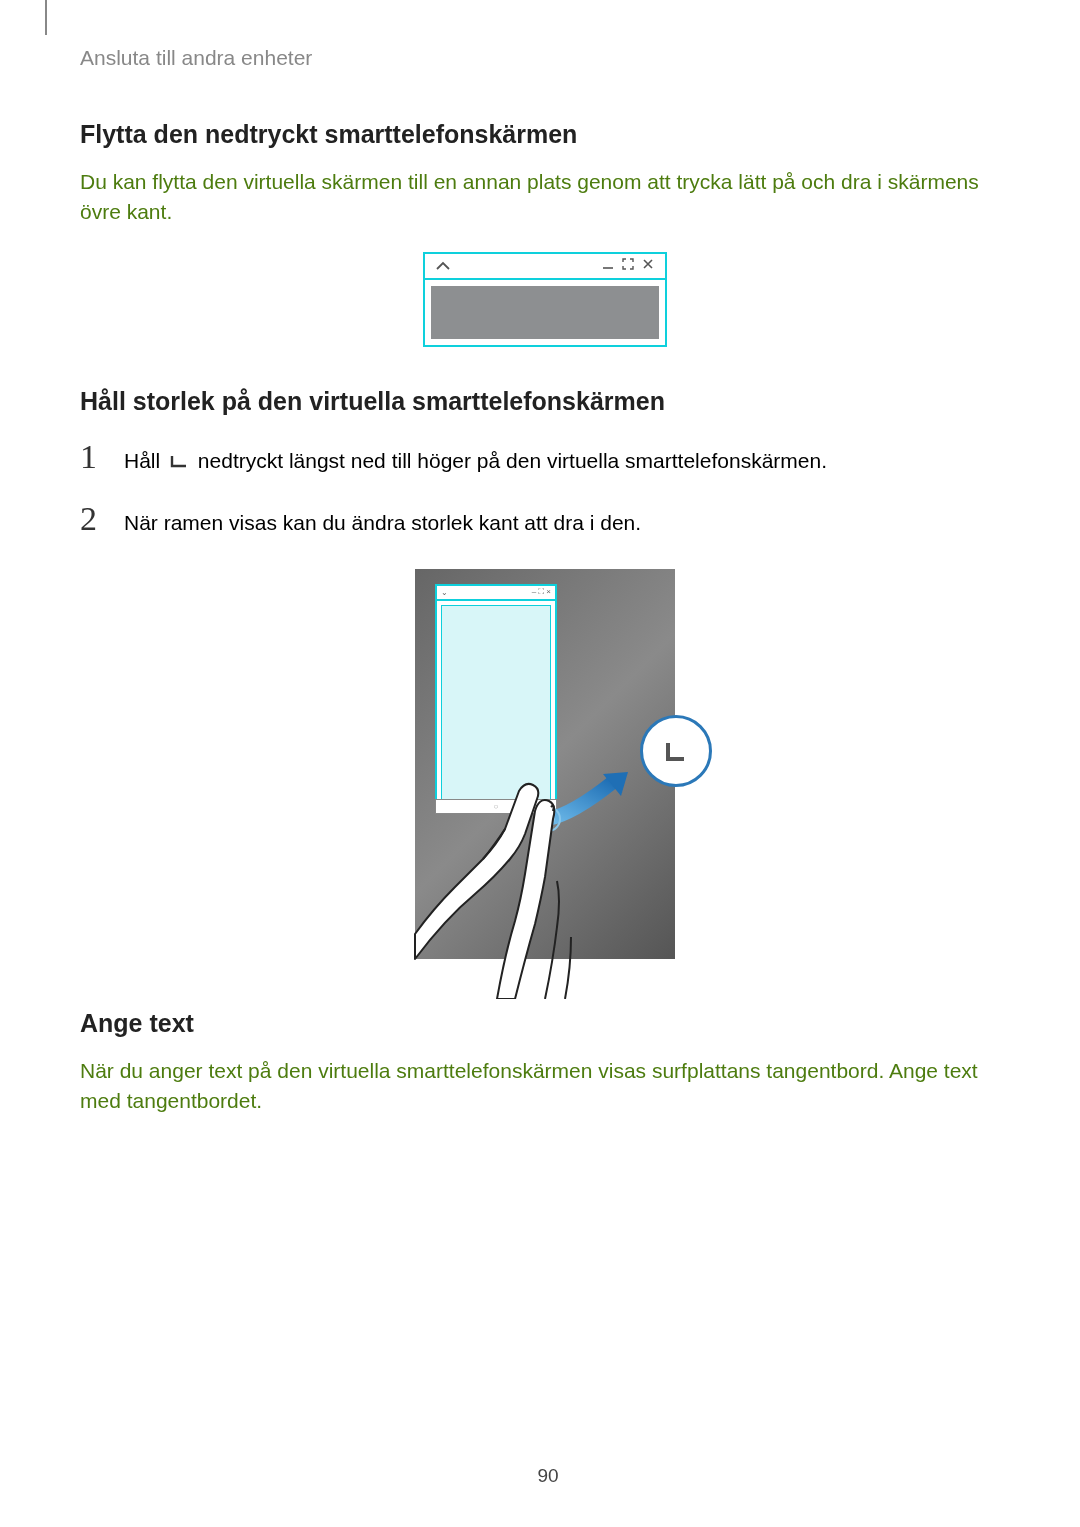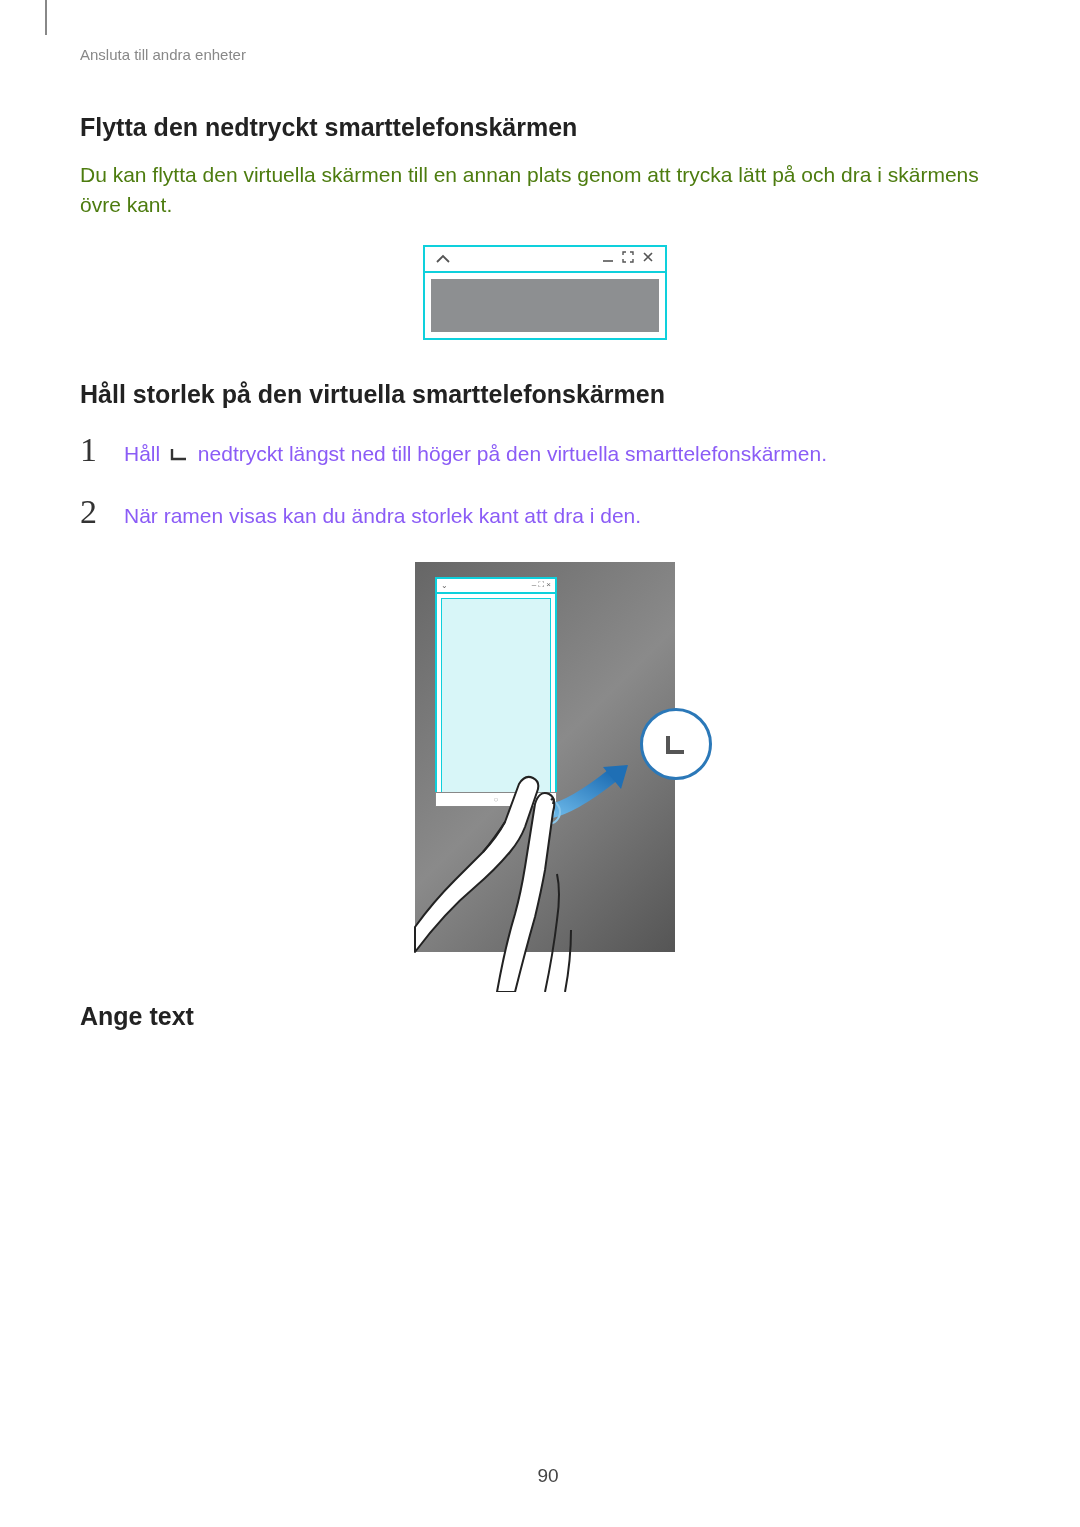--- a/index.html
+++ b/index.html
@@ -22,21 +22,21 @@
     }
     .side-tick {
       position: absolute;
       left: 45px;
       top: 0;
       width: 2px;
       height: 35px;
       background: #888;
     }
     .breadcrumb {
-      font-size: 15px;
+      font-size: 21px;
       color: #888;
       margin-bottom: 50px;
       margin-top: 6px;
       font-weight: 400;
     }
     h3.section-heading {
       font-size: 25px;
       font-weight: 700;
       color: #222;
       margin-bottom: 18px;
@@ -97,21 +97,21 @@
     .step-num {
       font-size: 34px;
       color: #333;
       font-weight: 400;
       min-width: 22px;
       font-family: Georgia, "Times New Roman", serif;
       line-height: 1;
     }
     .step-text {
       font-size: 21px;
-      color: #8b5cf6;
+      color: #000000;
       line-height: 1.45;
     }
     .inline-icon {
       display: inline-block;
       width: 22px;
       height: 18px;
       vertical-align: -2px;
       margin: 0 2px;
     }
     .figure-wrap-2 {
@@ -290,15 +290,16 @@
           <path d="M140 300 Q 148 262 152 228 Q 156 200 152 182" fill="none"></path>
           <path d="M160 300 Q 166 268 166 238" fill="none"></path>
 
           <path d="M146 108 Q 150 104 148 112" fill="none"></path>
         </g>
       </svg>
     </div>
   </div>
 
   <h3 class="section-heading">Ange text</h3>
+  <p class="body-text">När du anger text på den virtuella smarttelefonskärmen visas surfplattans tangentbord. Ange text med tangentbordet.</p>
 
   <div class="page-num">90</div>
 </div>
 
 </body></html>

